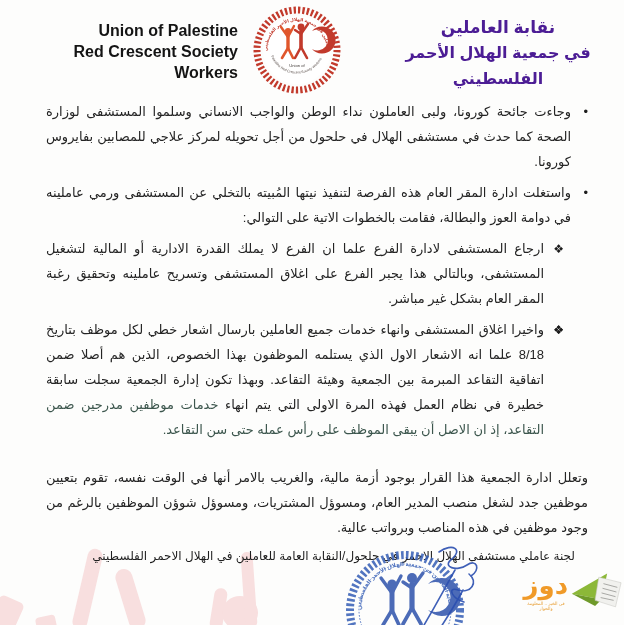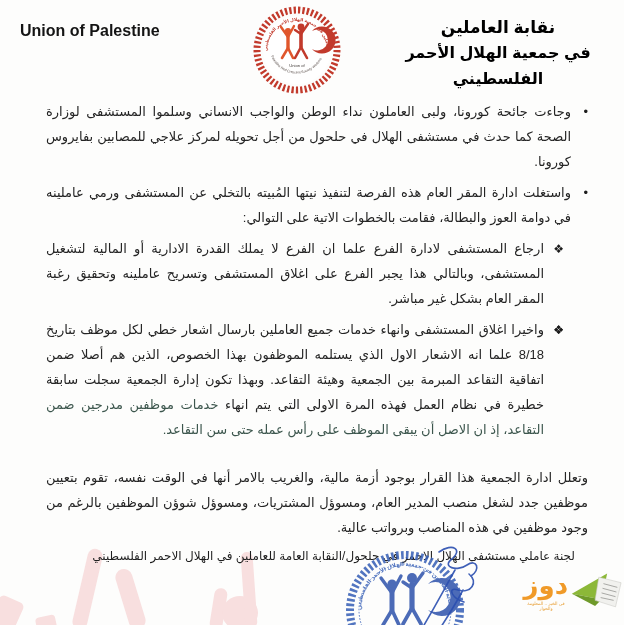--- a/index.html
+++ b/index.html
@@ -13,26 +13,26 @@
   .pink{position:absolute;background:#f8dfdf;z-index:0;}
   .pk1{left:80px;top:548px;width:15px;height:82px;border-radius:8px;transform:rotate(13deg);}
   .pk2{left:122px;top:568px;width:17px;height:62px;border-radius:9px;transform:rotate(-17deg);}
   .pk3{left:212px;top:588px;width:13px;height:42px;border-radius:7px;transform:rotate(9deg);}
   .pk4{left:222px;top:596px;width:36px;height:34px;border-radius:50%;}
   .pk5{left:243px;top:552px;width:12px;height:76px;border-radius:6px;transform:rotate(-4deg);}
   .pk6{left:-6px;top:598px;width:26px;height:30px;border-radius:5px;transform:rotate(24deg);}
   .pk7{left:36px;top:616px;width:20px;height:14px;border-radius:4px;transform:rotate(-12deg);}
   
   .hdr-en{
-    position:absolute;left:20px;top:20px;width:218px;text-align:left;
+    position:absolute;left:20px;top:20px;width:218px;text-align:right;
     font-weight:bold;font-size:16px;line-height:21px;color:#141414;z-index:2;
   }
   .hdr-ar{
     position:absolute;left:380px;top:16px;width:236px;text-align:center;
-    direction:rtl;font-weight:bold;color:#000000;z-index:2;
+    direction:rtl;font-weight:bold;color:#4c1d95;z-index:2;
   }
   .hdr-ar .l1{font-size:17px;line-height:24px;}
   .hdr-ar .l2{font-size:16px;line-height:26px;}
   .logo-svg{position:absolute;left:252px;top:5px;z-index:2;}
   
   .doc-body{
     position:absolute;top:99px;right:36px;width:542px;z-index:1;
     direction:rtl;text-align:justify;font-size:13px;line-height:25px;color:#242424;
   }
   .b-item{position:relative;padding-right:17px;margin-bottom:6px;}
@@ -61,20 +61,21 @@
 <div class="pink pk1"></div>
 <div class="pink pk2"></div>
 <div class="pink pk3"></div>
 <div class="pink pk4"></div>
 <div class="pink pk5"></div>
 <div class="pink pk6"></div>
 <div class="pink pk7"></div>
 
 <div class="hdr-en">
   <div>Union of Palestine</div>
+  <div>Red Crescent Society Workers</div>
 </div>
 
 <svg class="logo-svg" width="90" height="92" viewBox="0 0 90 92">
   <defs>
     <path id="arcTop" d="M15,46 A30,30 0 0 1 75,46"></path>
     <path id="arcBot" d="M19,51 A28,28 0 0 0 71,51"></path>
   </defs>
   <circle cx="45" cy="45" r="40" fill="none" stroke="#c23a2c" stroke-width="7" stroke-dasharray="2.3 2.1"></circle>
   <circle cx="45" cy="45" r="34" fill="#ffffff"></circle>
   <text font-size="4.3" fill="#c23a2c" font-weight="bold"><textPath href="#arcTop">نقابة العاملين في جمعية الهلال الأحمر الفلسطيني</textPath></text>

